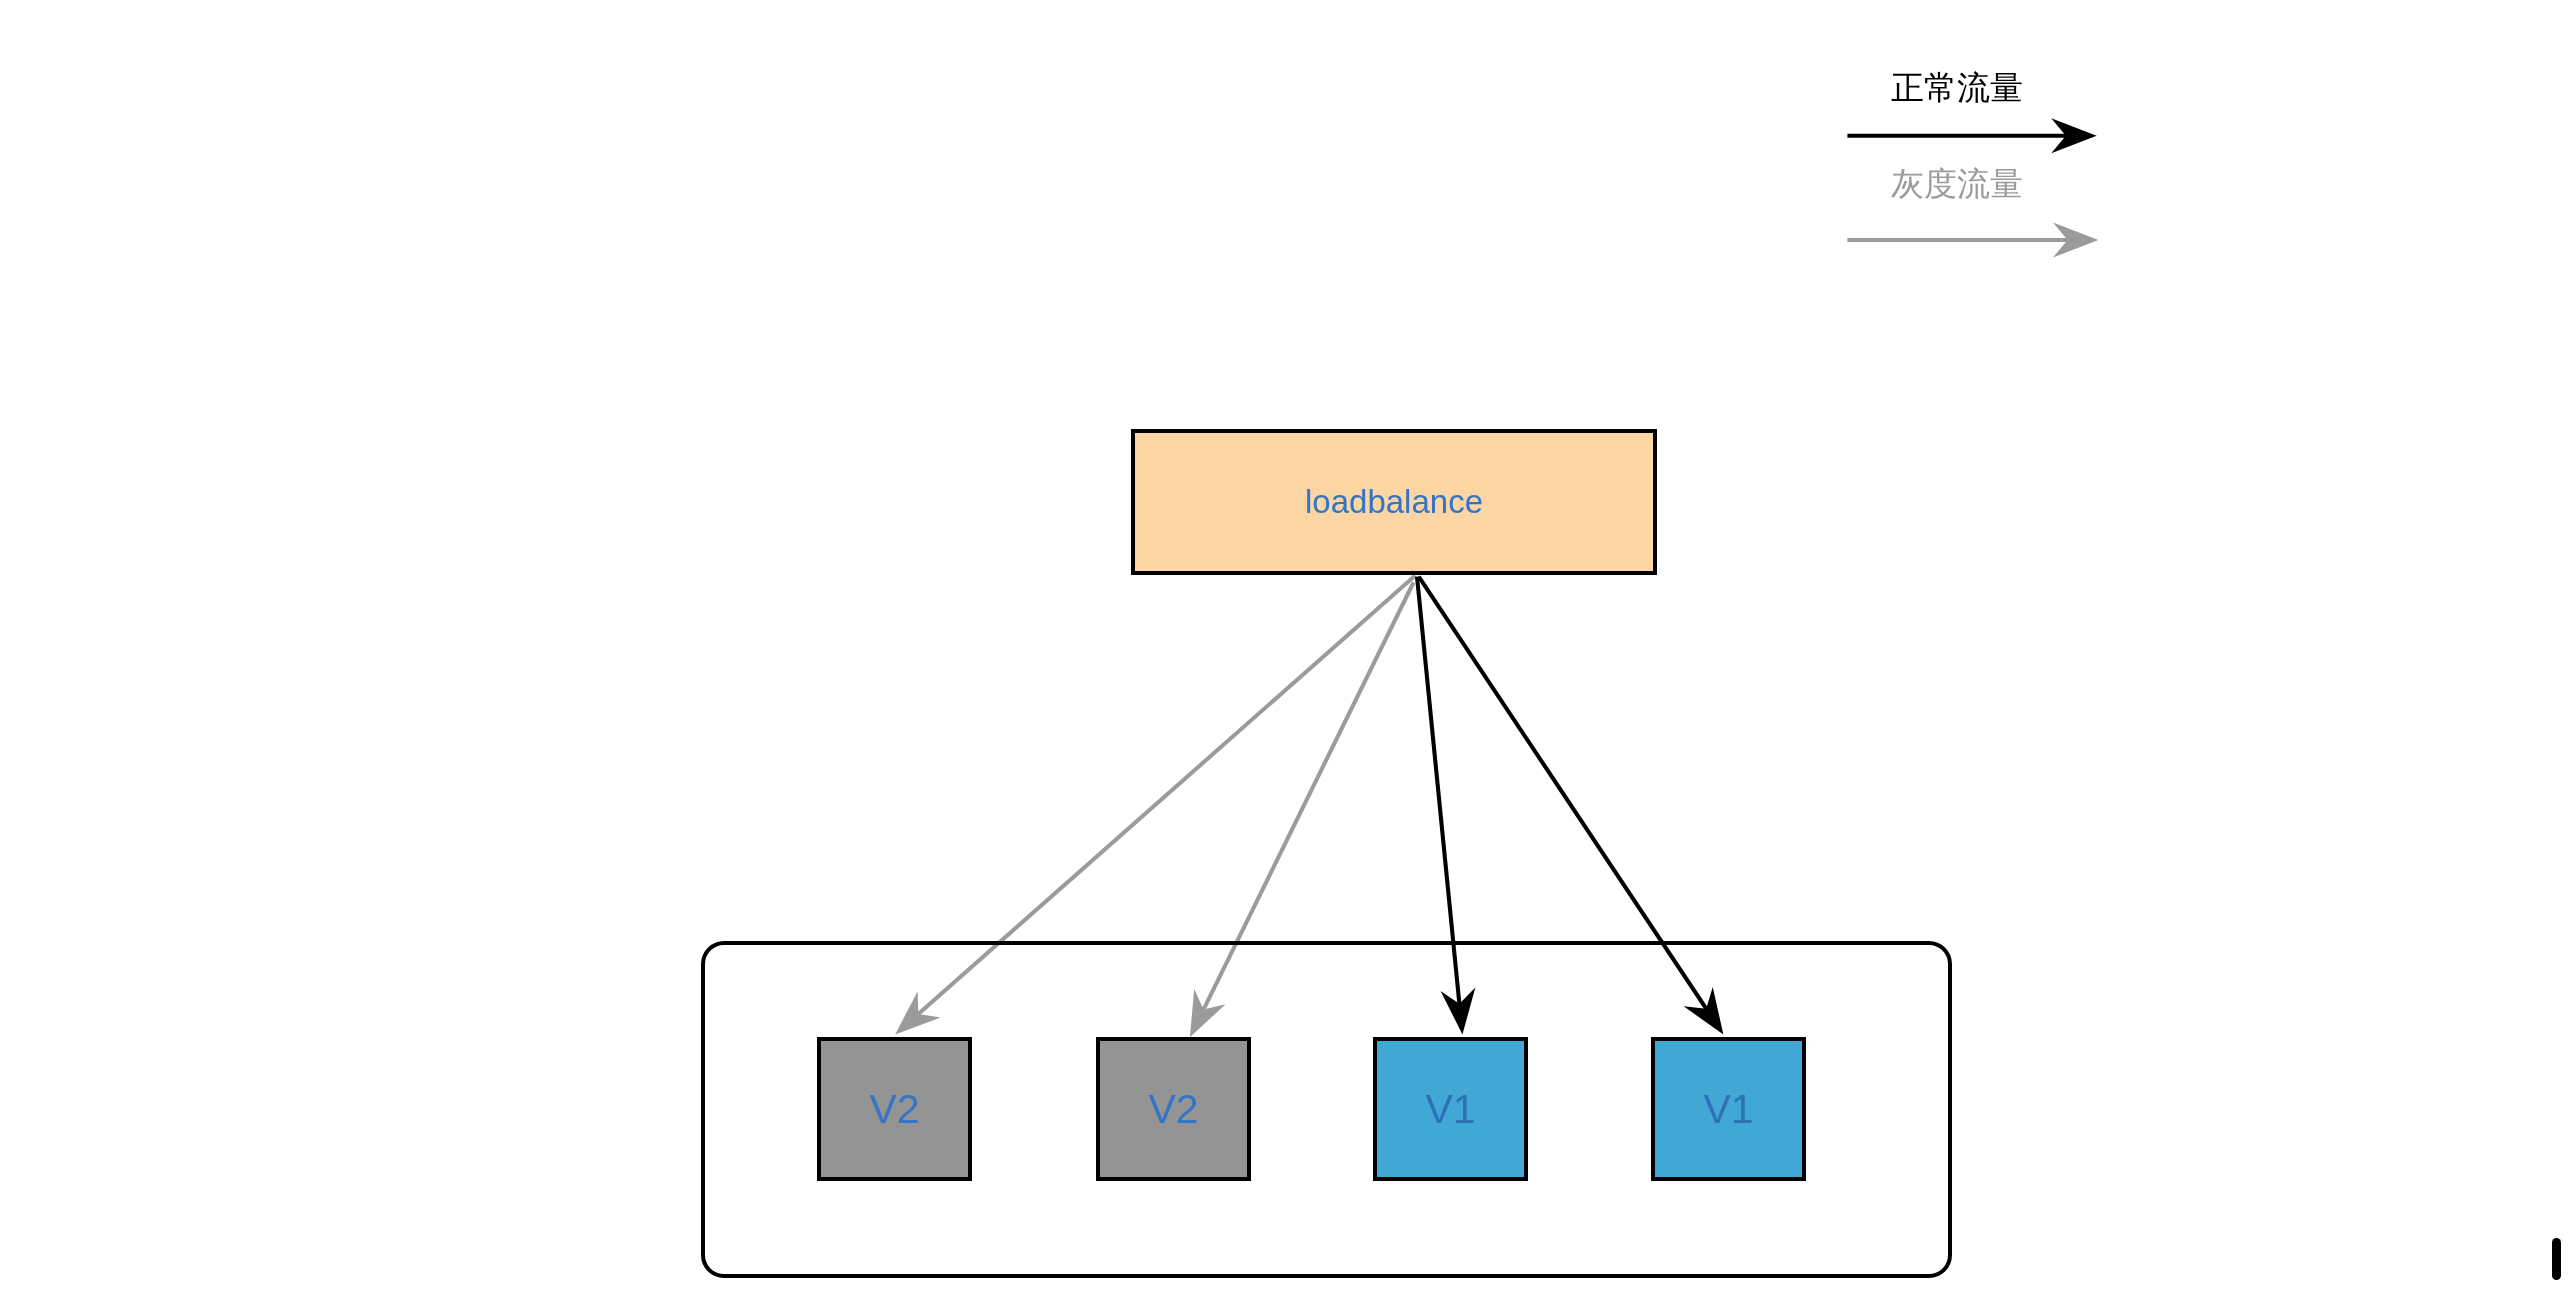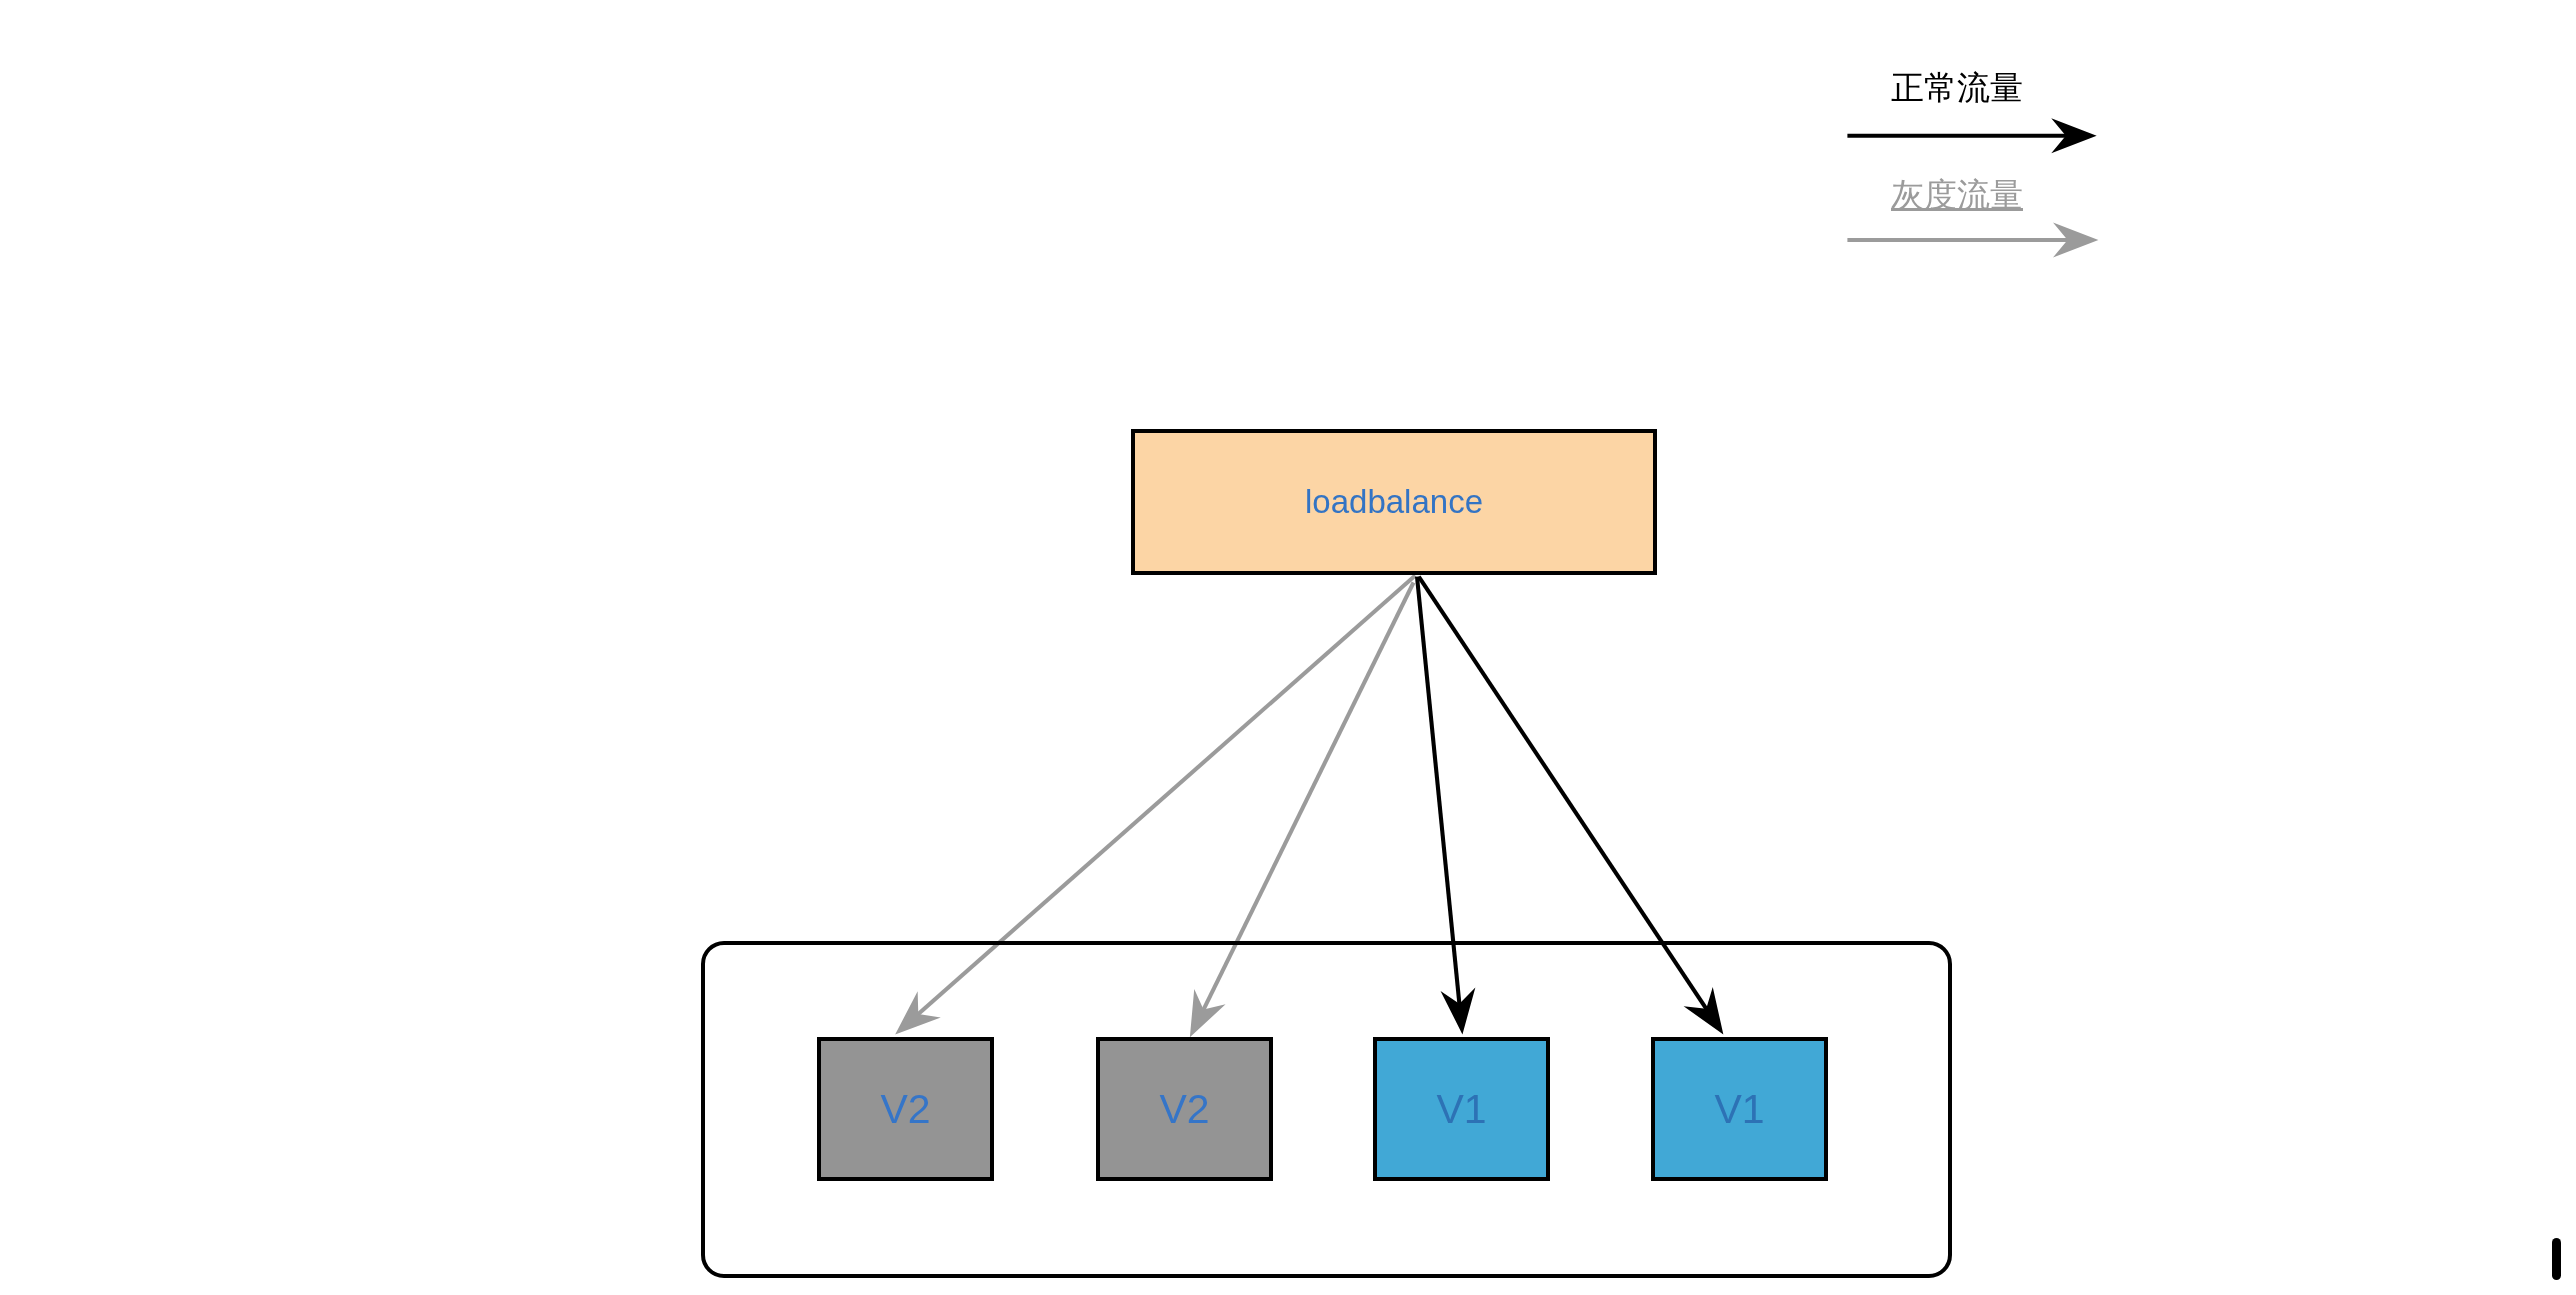--- a/index.html
+++ b/index.html
@@ -23,21 +23,21 @@
     pointer-events: none;
   }
   .legend-label {
     position: absolute;
     font-size: 33px;
     line-height: 36px;
     white-space: nowrap;
     letter-spacing: 0px;
   }
   #legend-label-normal { left: 1891px; top: 70px; }
-  #legend-label-gray   { left: 1891px; top: 177px; text-decoration: underline; }
+  #legend-label-gray   { left: 1891px; top: 166px; }
 
   .node-lb {
     position: absolute;
     left: 1131px; top: 429px;
     width: 526px; height: 146px;
     border: 4.7px solid #000000;
     box-sizing: border-box;
     display: flex;
     align-items: center;
     justify-content: center;
@@ -48,21 +48,21 @@
     left: 701px; top: 941px;
     width: 1251px; height: 337px;
     border: 4.1px solid #000000;
     border-radius: 23px;
     box-sizing: border-box;
     background: transparent;
   }
   .inst {
     position: absolute;
     top: 1037px;
-    width: 177px; height: 144px;
+    width: 155px; height: 144px;
     border: 4.7px solid #000000;
     box-sizing: border-box;
     display: flex;
     align-items: center;
     justify-content: center;
     font-size: 41px;
   }
   #inst-0 { left: 817px; }
   #inst-1 { left: 1096px; }
   #inst-2 { left: 1373px; }

